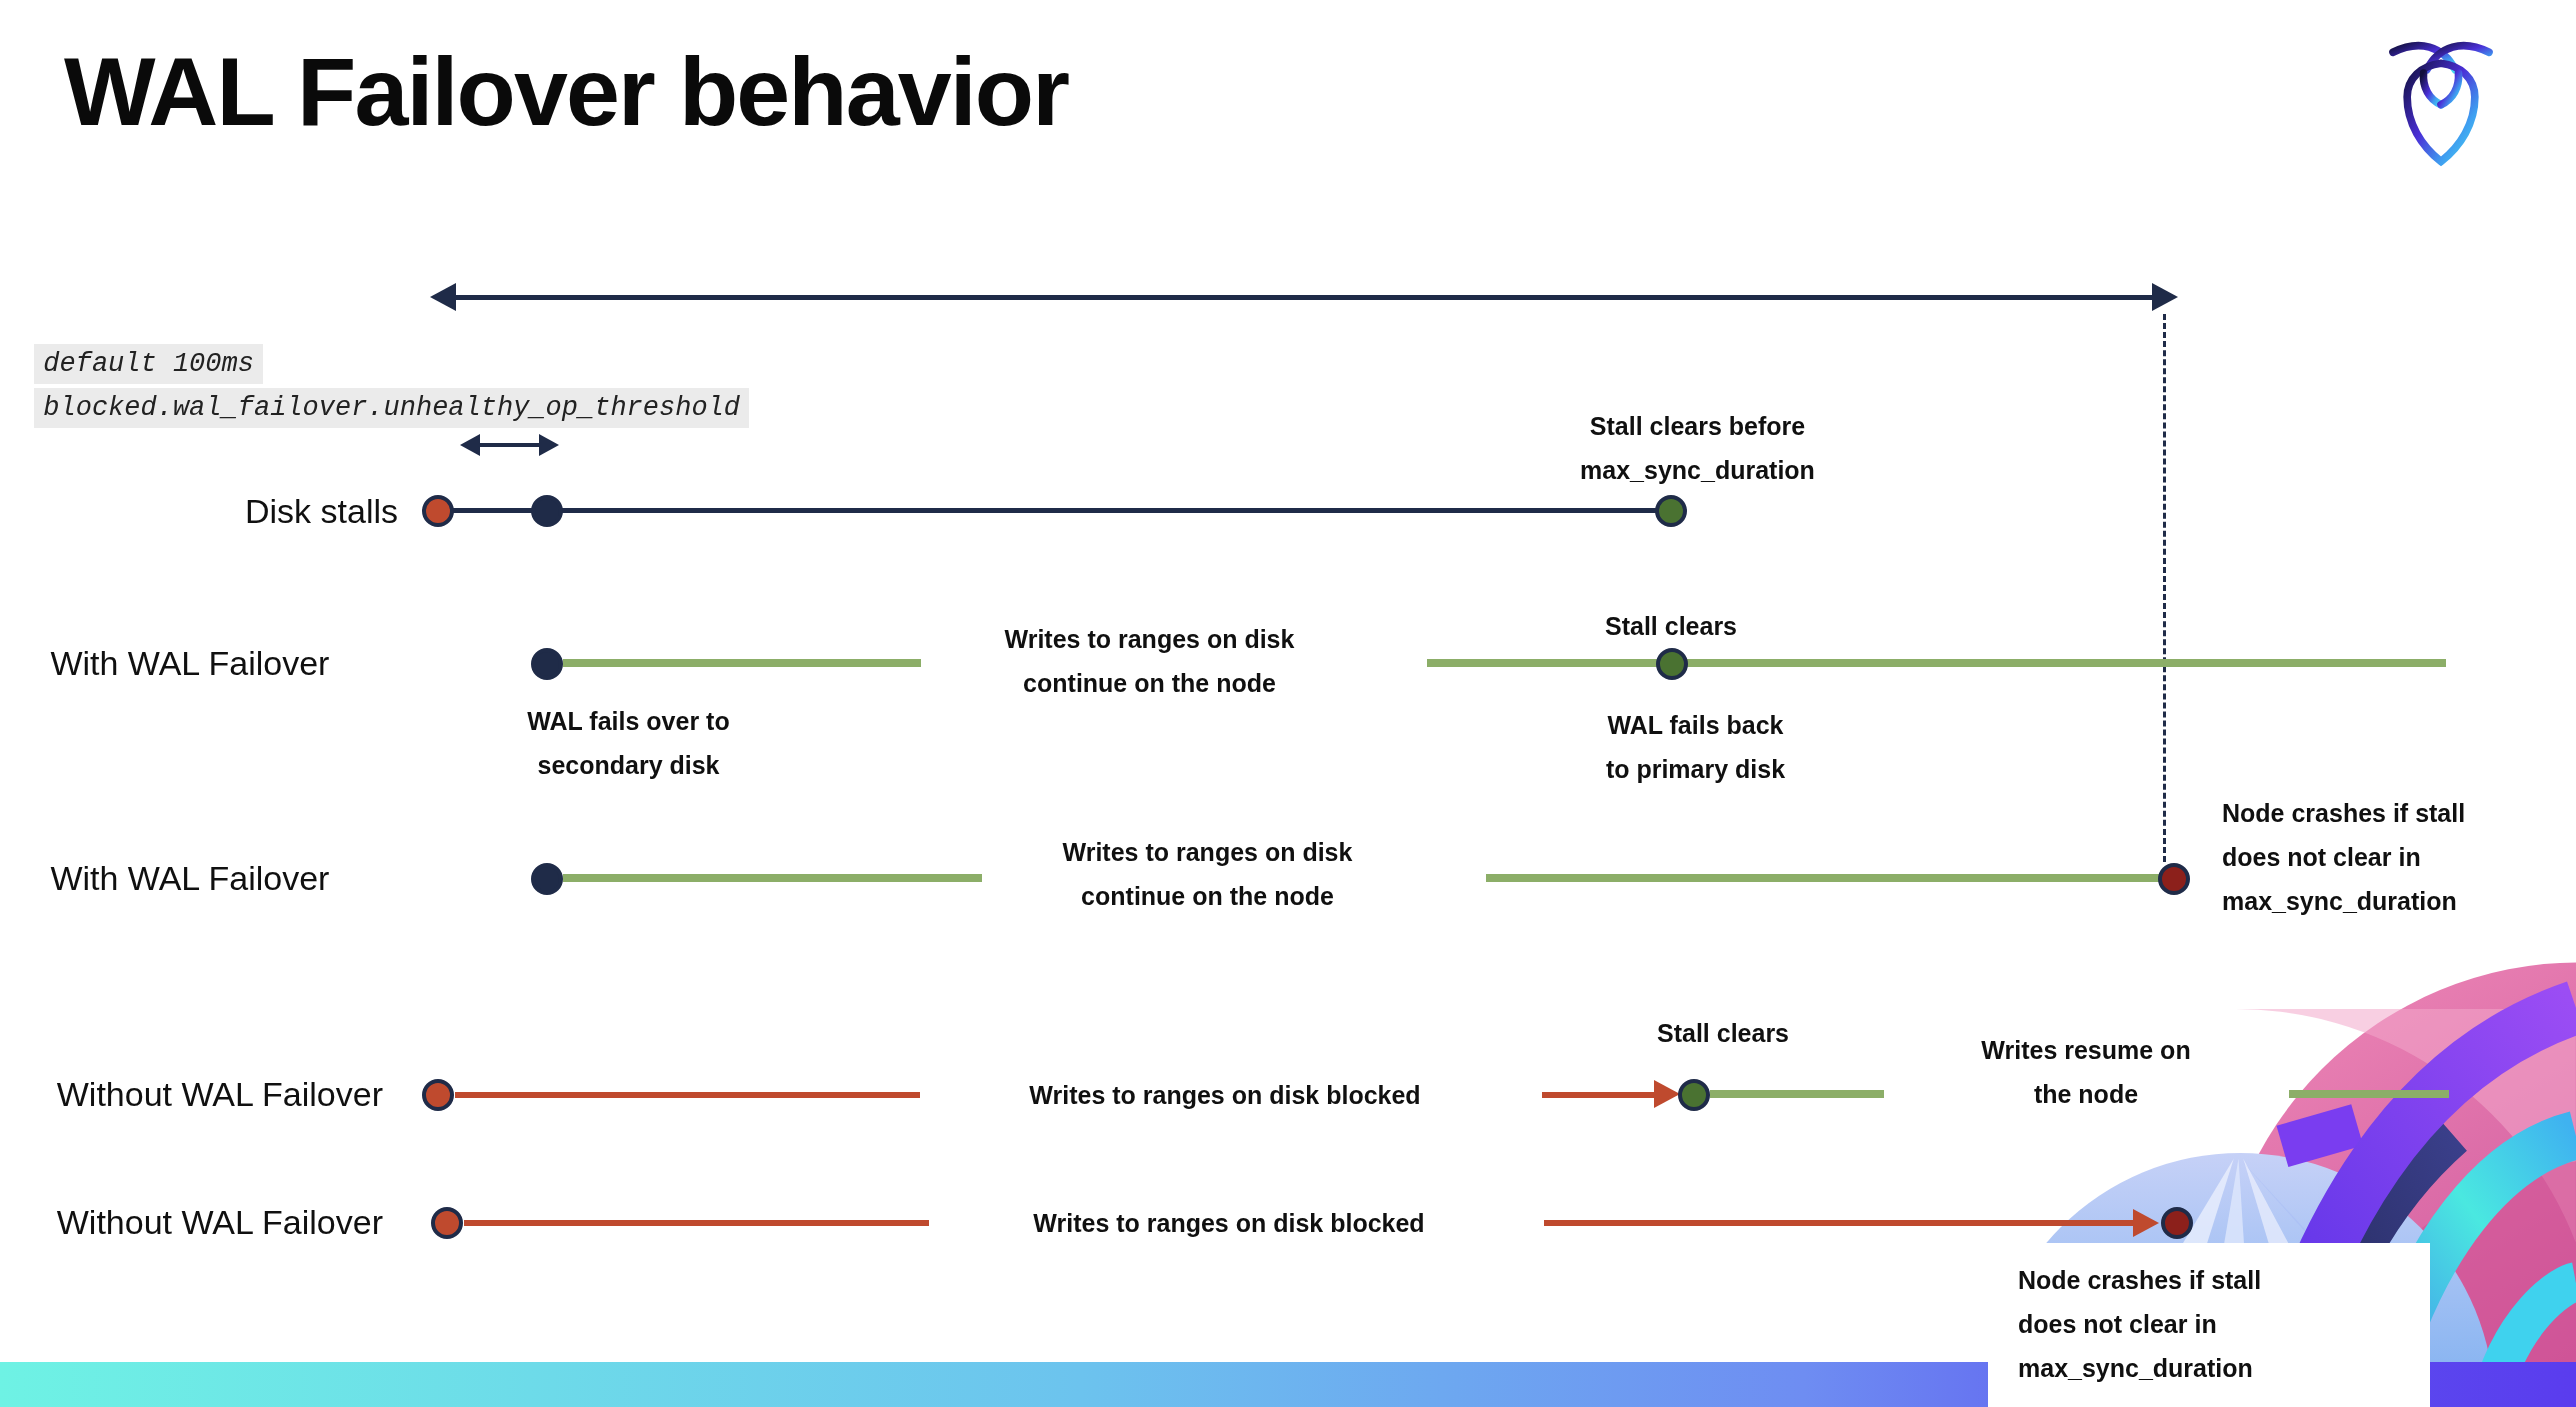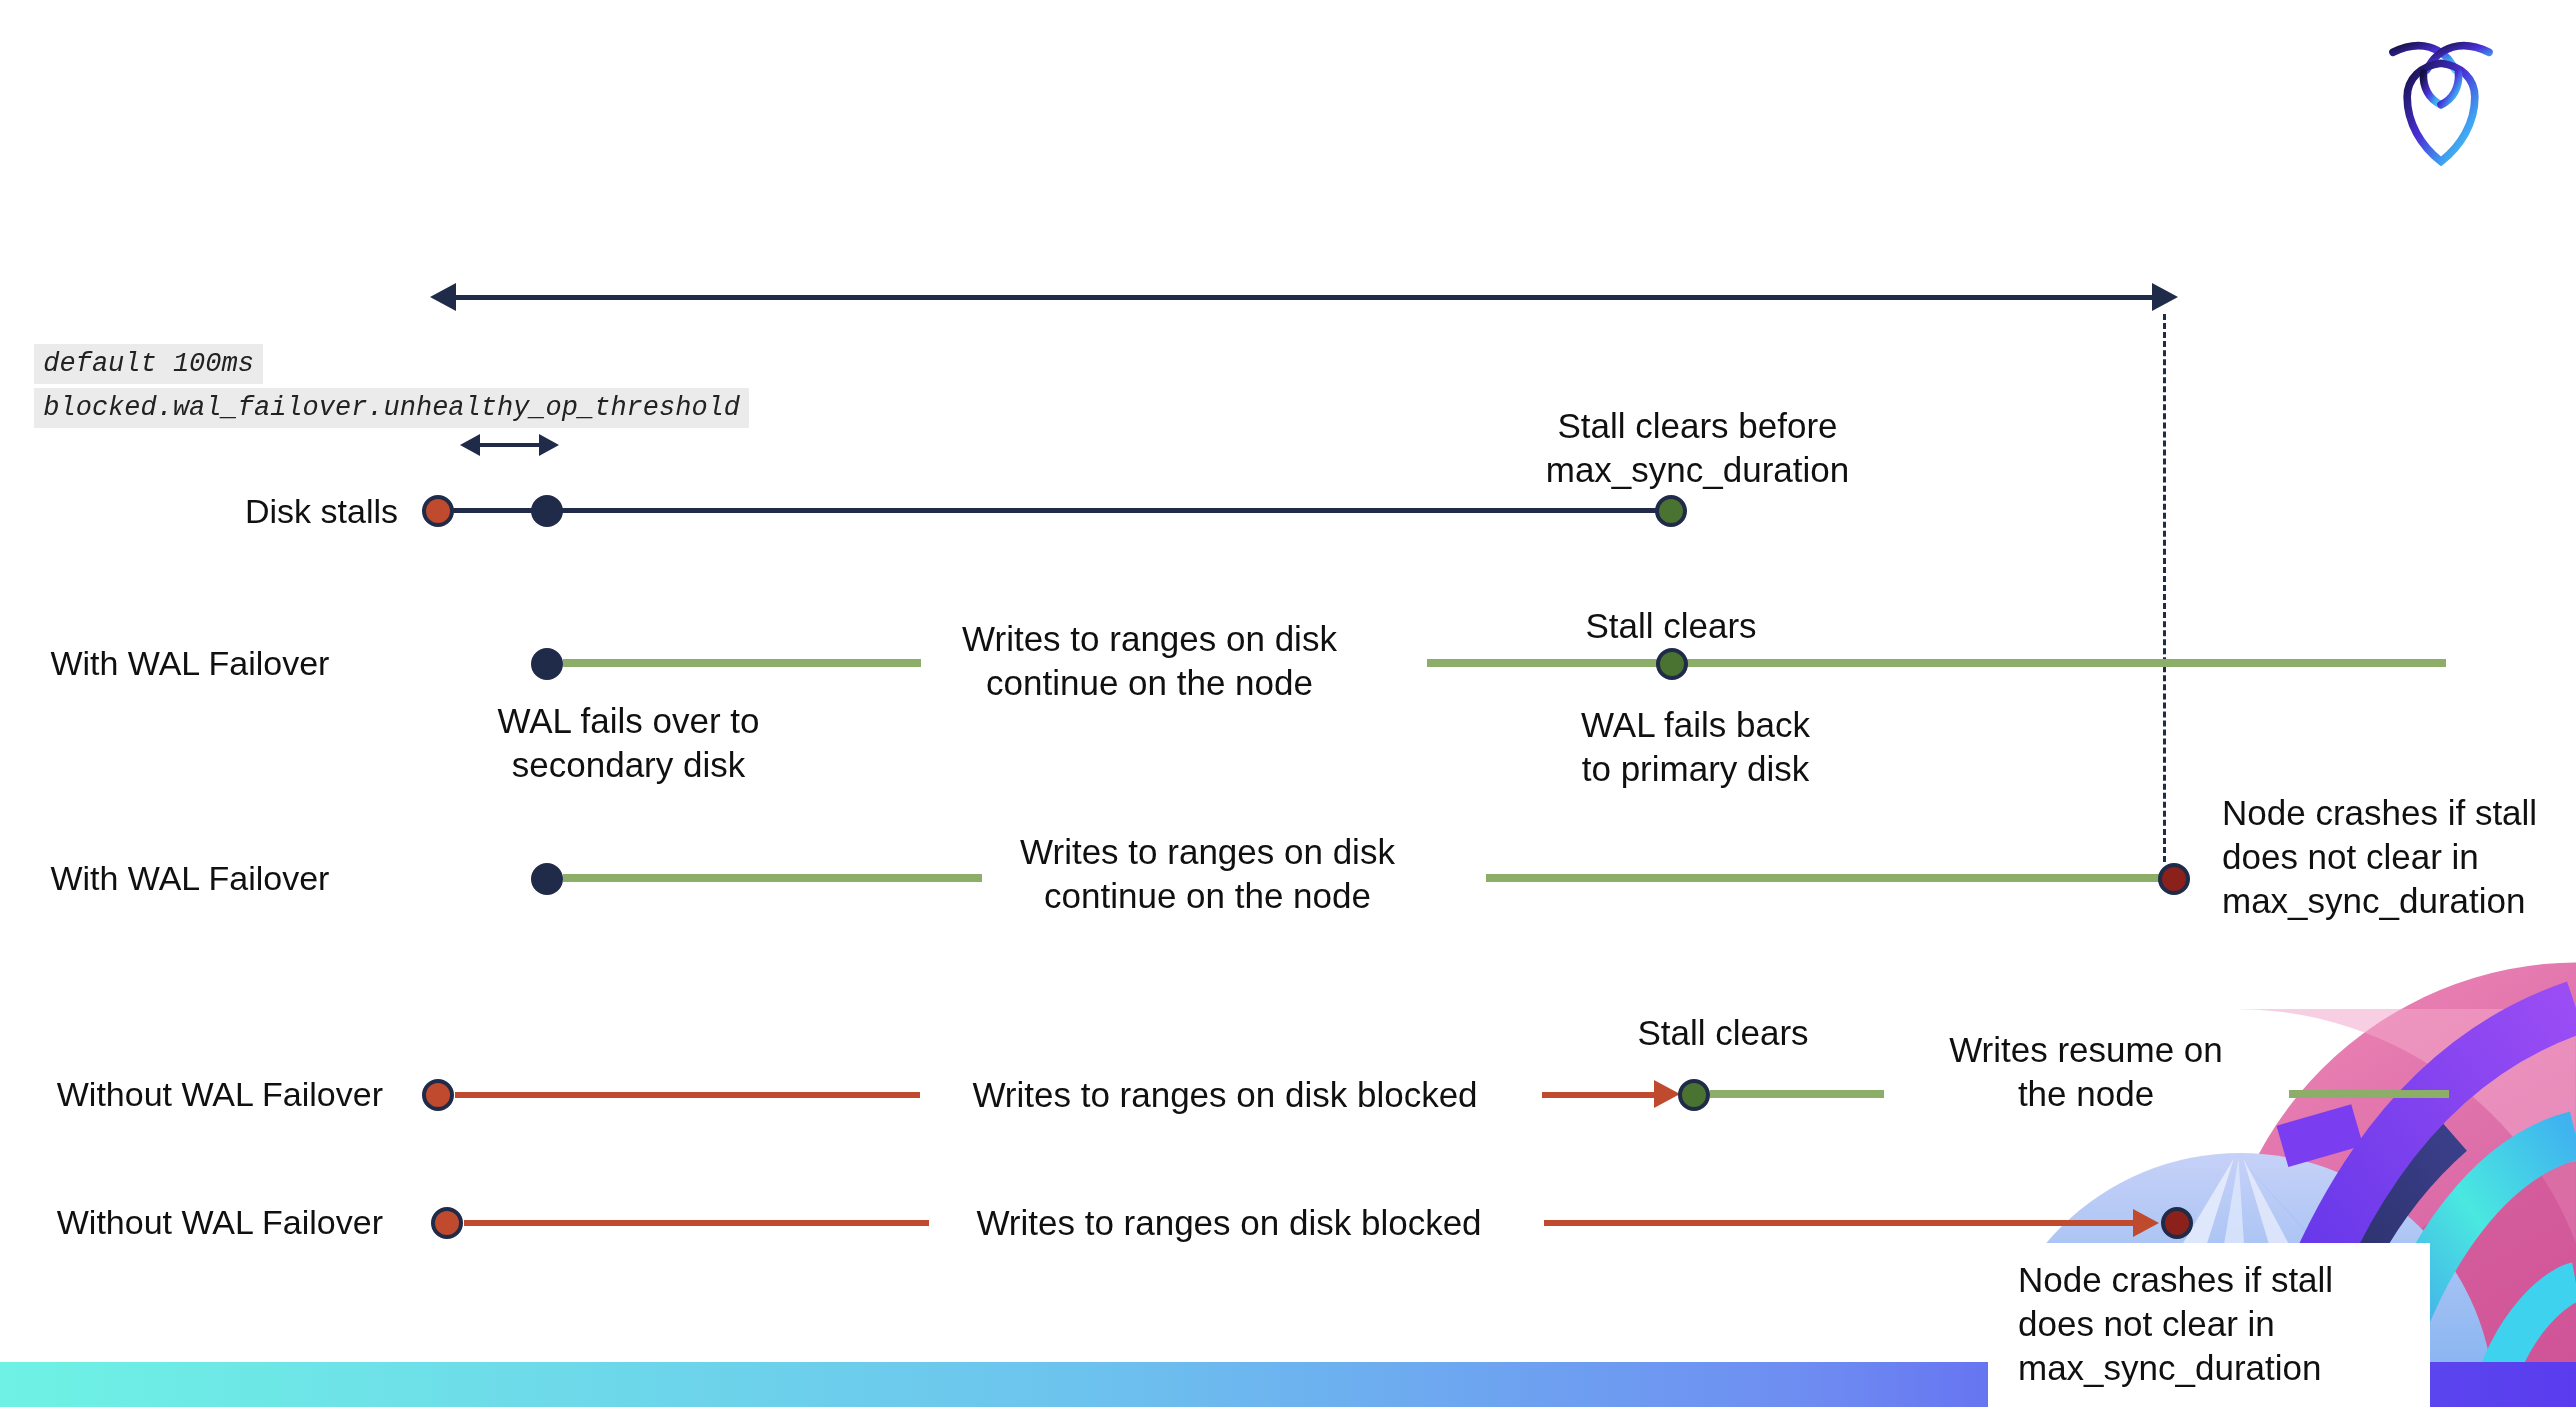--- a/index.html
+++ b/index.html
@@ -32,37 +32,38 @@
   .red-line{position:absolute;height:5.6px;background:#bf4a2e;z-index:2;}
 
   .dot{position:absolute;width:32px;height:32px;border-radius:50%;border:4.7px solid #1f2b48;
        box-sizing:border-box;transform:translate(-50%,-50%);z-index:3;}
   .dot-red{background:#bf4a2e;}
   .dot-navy{background:#1f2b48;}
   .dot-green{background:#4a7231;}
   .dot-darkred{background:#8c201b;}
 
   .row-label{position:absolute;font-size:34px;line-height:41px;color:#101010;text-align:right;z-index:2;}
-  .note{position:absolute;font-size:35px;line-height:44px;color:#101010;text-align:center;
-        white-space:pre-line;z-index:2;}
+  .note{position:absolute;font-size:25px;line-height:44px;color:#101010;text-align:center;
+        white-space:pre-line;z-index:2;font-weight:bold;}
   .note.left{text-align:left;}
 
   .footer-bar{position:absolute;left:0;top:1362px;width:2576px;height:46px;z-index:3;
       background:linear-gradient(90deg,#6ef2e4 0%,#6cc3ee 42%,#6e8df2 70%,#5b50ef 88%,#5a3cee 100%);}
 
   .art{position:absolute;left:1916px;top:925px;width:660px;height:482px;z-index:1;}
 
   .crash-box{position:absolute;left:1988px;top:1243px;width:442px;height:165px;background:#ffffff;z-index:5;}
   .crash-box .note{position:absolute;left:30px;top:15px;text-align:left;}
 </style>
 </head>
 <body>
 
 <div class="slide">
 
+  <h1 class="title">WAL Failover behavior</h1>
 
   <svg class="logo" viewBox="0 0 100 120">
     <defs>
       <linearGradient id="gLogo" x1="0" y1="0" x2="1" y2="1">
         <stop offset="0" stop-color="#12103e"></stop>
         <stop offset="0.45" stop-color="#4a2fd6"></stop>
         <stop offset="0.75" stop-color="#3f9ef0"></stop>
         <stop offset="1" stop-color="#45d8f2"></stop>
       </linearGradient>
     </defs>

